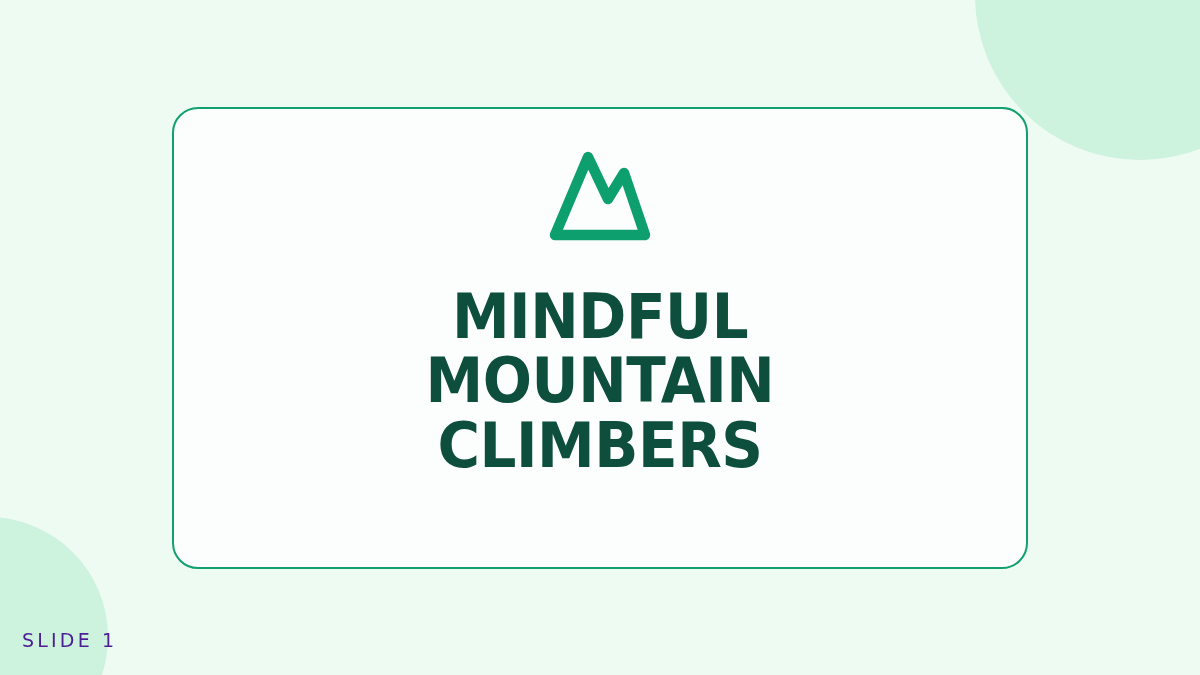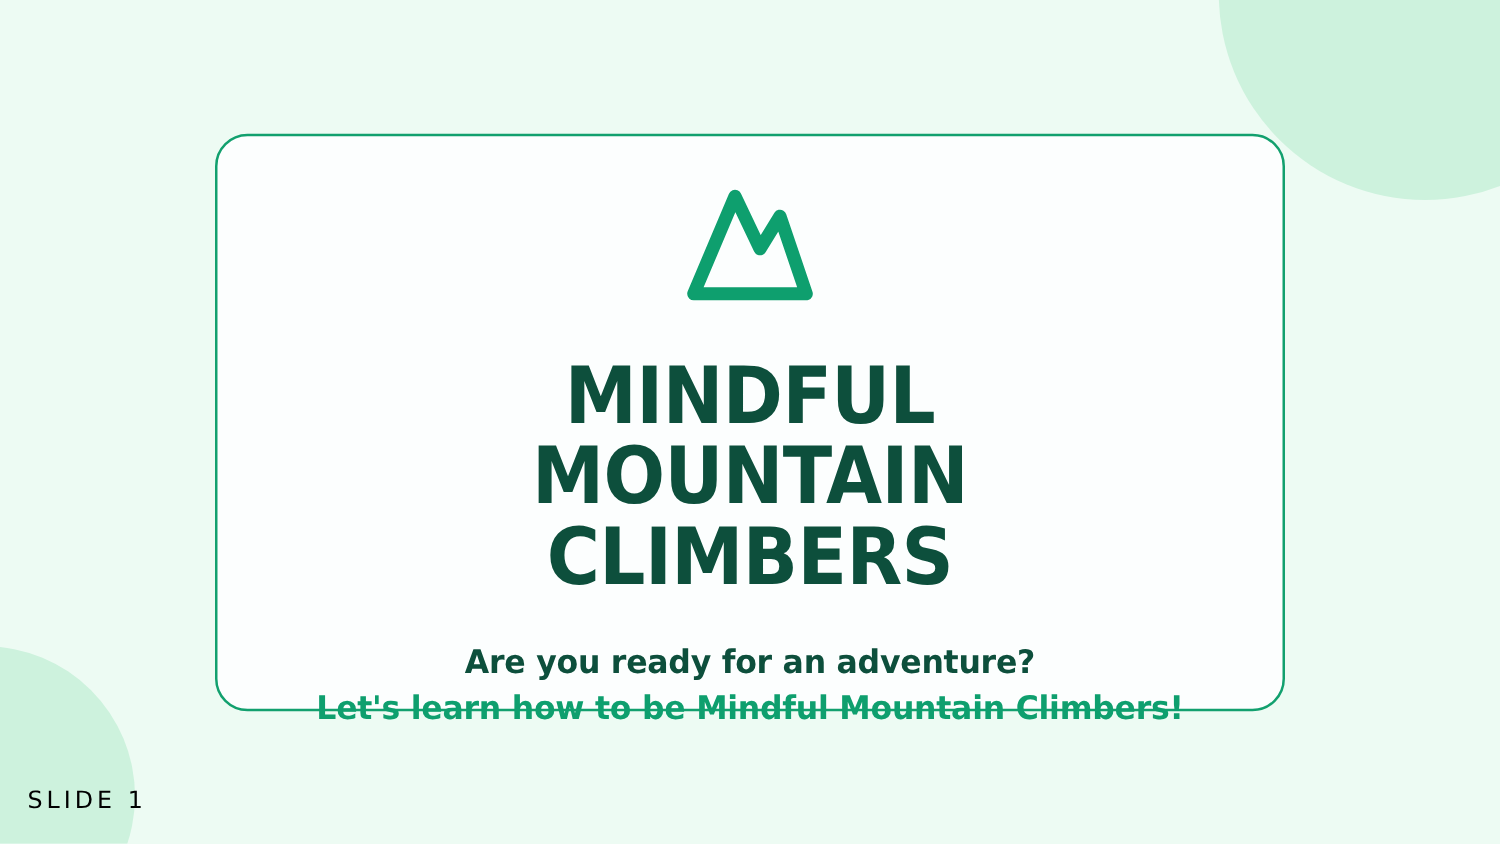--- a/index.html
+++ b/index.html
@@ -105,21 +105,21 @@
     transform: scaleX(0.97);
   }
   .subtitle-primary { color: #0d4f3c; }
   .subtitle-accent  { color: #0e9f6e; }
 
   
   #slide-label {
     position: absolute;
     left: 22px;
     bottom: 24px;
-    color: #000000;
+    color: #4c1d95;
     font-family: "DejaVu Sans", sans-serif;
     font-weight: 500;
     font-size: 19px;
     letter-spacing: 3.2px;
     text-transform: uppercase;
     white-space: nowrap;
   }
 </style>
 </head>
 <body>
@@ -132,22 +132,18 @@
   <div id="card">
 
     <span class="icon-wrap">
       <svg viewBox="0 0 104 100" xmlns="http://www.w3.org/2000/svg" fill="none" stroke="#0e9f6e" stroke-width="10.5" stroke-linejoin="round" stroke-linecap="round">
         <path d="M7 88 L40 10 L60 52 L76 26 L97 88 Z"></path>
       </svg>
     </span>
 
     <h1 id="title">Mindful Mountain Climbers</h1>
 
-    <div id="subtitle-block">
-      <div class="subtitle subtitle-primary">Are you ready for an adventure?</div>
-      <div class="subtitle subtitle-accent">Let's learn how to be Mindful Mountain Climbers!</div>
-    </div>
 
   </div>
 
   <div id="slide-label">SLIDE 1</div>
 
 </div>
 
 </body></html>

